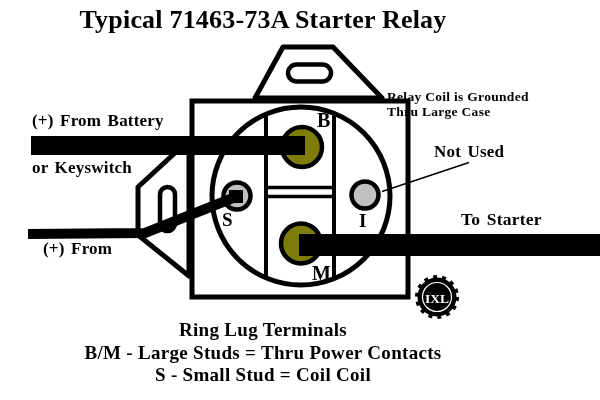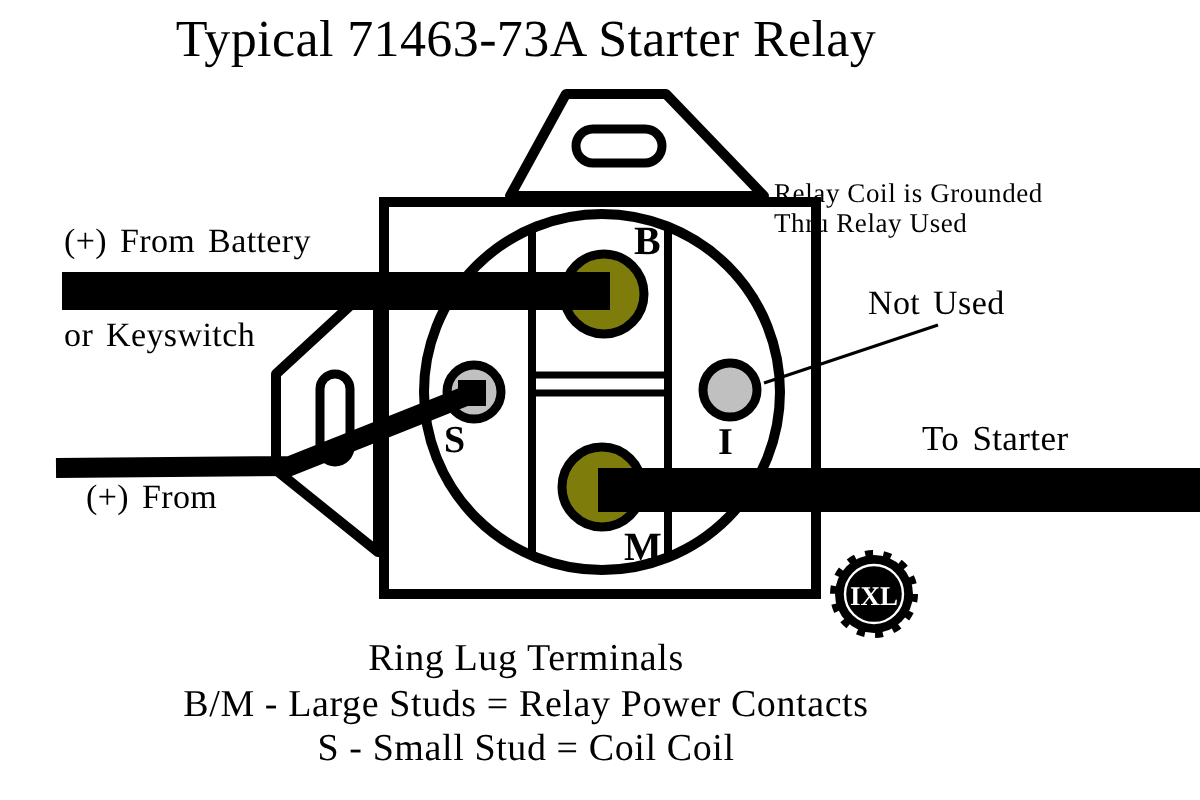--- a/index.html
+++ b/index.html
@@ -2,21 +2,21 @@
 <html><head>
 <meta charset="utf-8">
 <style>
   html,body{margin:0;padding:0;background:#fff;}
   #stage{
     position:relative;width:600px;height:400px;background:#ffffff;
     overflow:hidden;
     font-family:"Liberation Serif","DejaVu Serif",serif;
   }
   .label{
-    position:absolute;font-weight:normal;color:#000;white-space:nowrap;
+    position:absolute;font-weight:bold;color:#000;white-space:nowrap;
     font-family:"Liberation Serif","DejaVu Serif",serif;
   }
   .title{left:0;top:5px;width:526px;text-align:center;font-size:26px;line-height:30px;letter-spacing:.2px;}
   .note{left:387px;top:59px;font-size:13.5px;line-height:14.5px;letter-spacing:.3px;margin-top:31px;}
   .lbl17{font-size:17px;line-height:18px;letter-spacing:.2px;word-spacing:2px;}
   .legend{left:0;top:319px;width:526px;text-align:center;font-size:19px;line-height:22.5px;letter-spacing:.3px;}
   svg text{font-family:"Liberation Serif","DejaVu Serif",serif;font-weight:bold;}
 </style>
 </head>
 <body>
@@ -63,32 +63,32 @@
       <circle cx="437" cy="297" r="14.5" fill="none" stroke="#fff" stroke-width="1.2"></circle>
       <text x="437" y="302.5" font-size="13.5" fill="#fff" text-anchor="middle">IXL</text>
     </g>
   </svg>
 
   
   <div class="label title">Typical 71463-73A Starter Relay</div>
 
   <div class="label note">
     <div>Relay Coil is Grounded</div>
-    <div>Thru Relay Used</div>
+    <div>Thru Large Case</div>
   </div>
 
   <div class="label lbl17" style="left:32px;top:112px;">(+) From Battery</div>
   <div class="label lbl17" style="left:32px;top:159px;">or Keyswitch</div>
 
   <div class="label lbl17" style="left:8px;top:240px;margin-left:35px;">
     <div>(+) From</div>
   </div>
 
   <div class="label lbl17" style="left:434px;top:143px;">Not Used</div>
   <div class="label lbl17" style="left:461px;top:210px;font-size:17.5px;">To Starter</div>
 
   <div class="label legend">
     <div>Ring Lug Terminals</div>
-    <div>B/M - Large Studs = Relay Power Contacts</div>
+    <div>B/M - Large Studs = Thru Power Contacts</div>
     <div>S - Small Stud = Coil Coil</div>
   </div>
 
 </div>
 
 </body></html>

